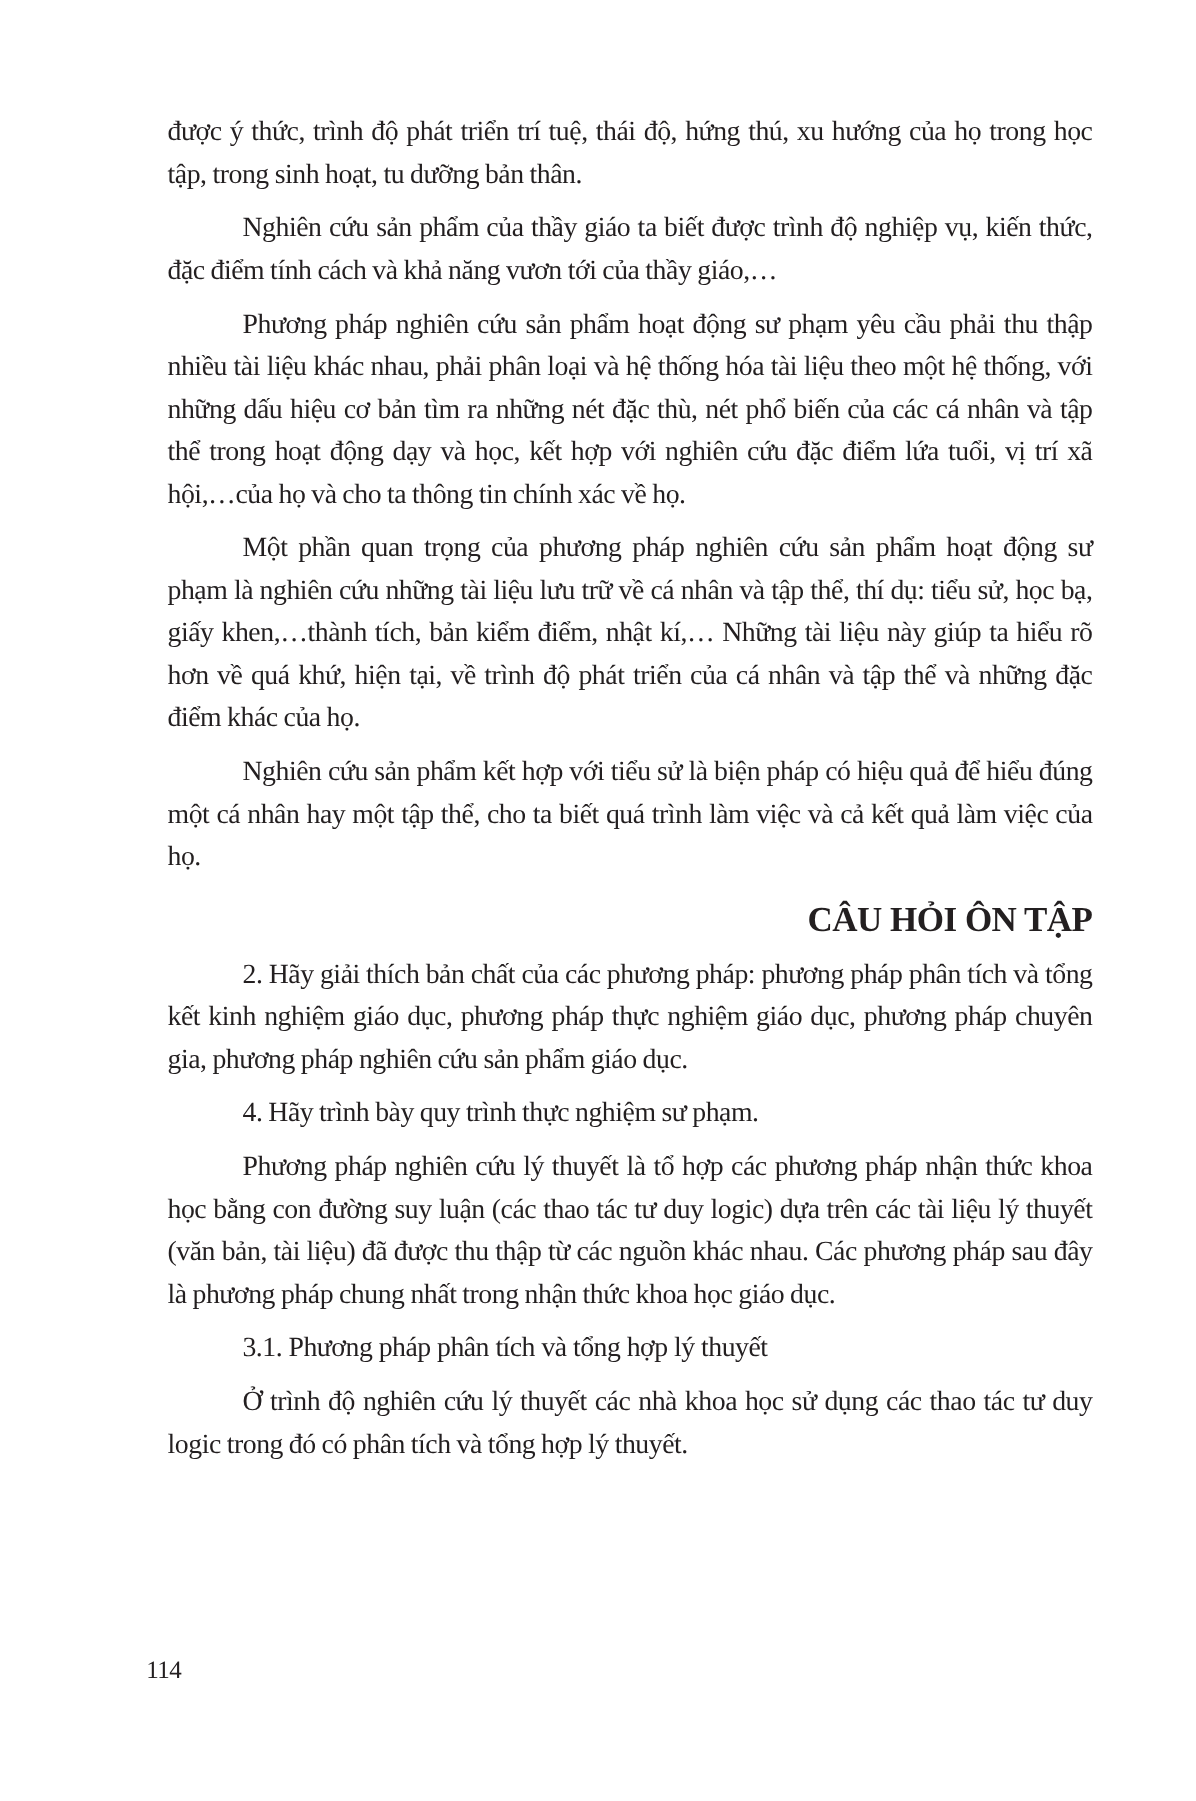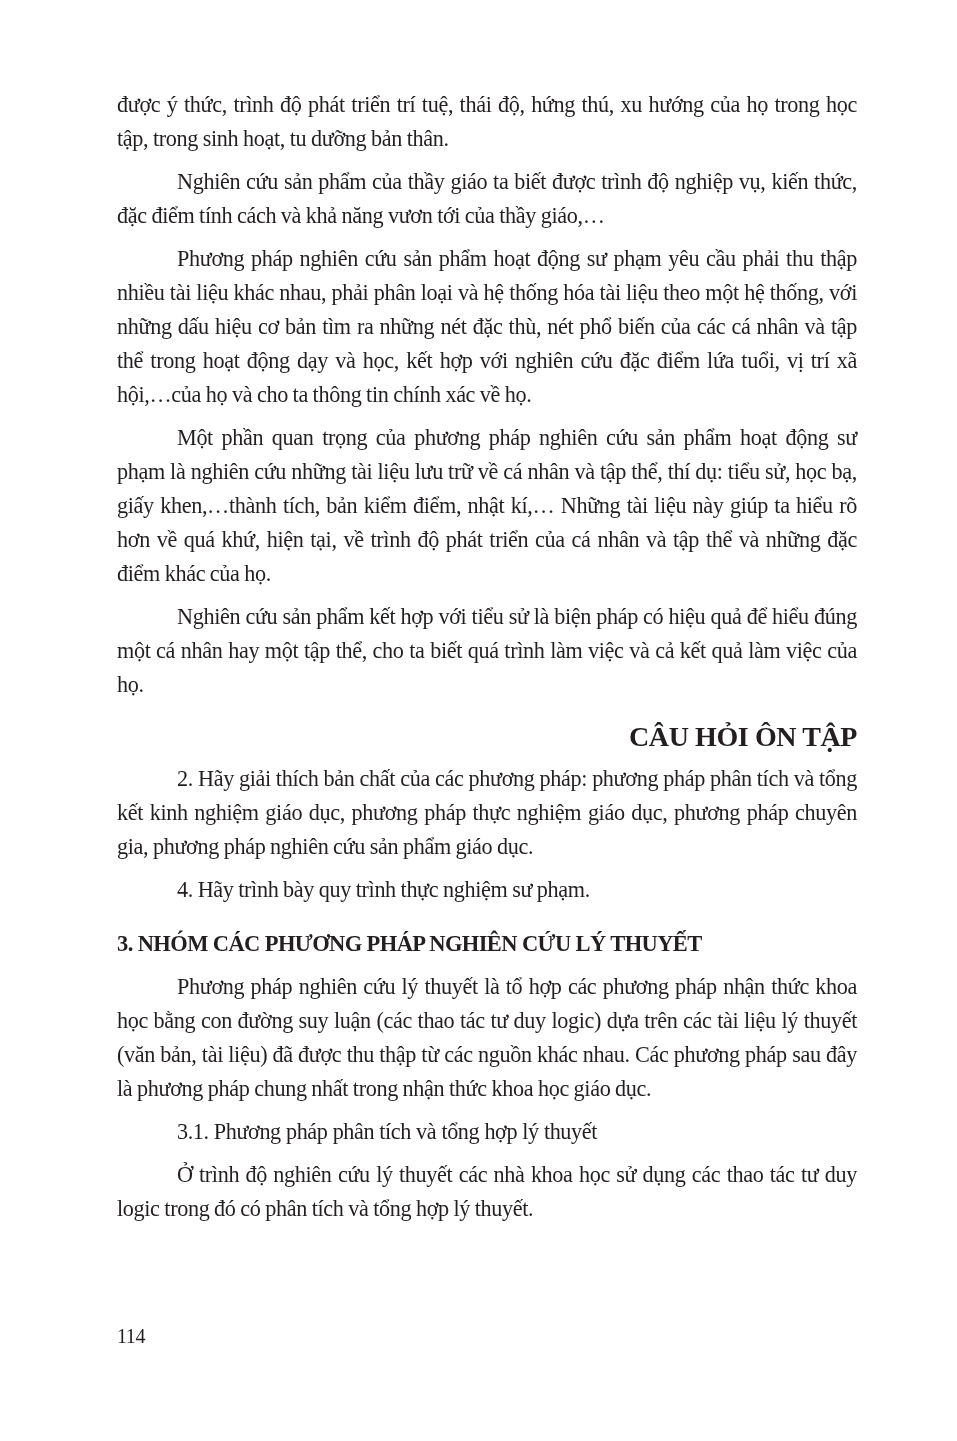--- a/index.html
+++ b/index.html
@@ -10,21 +10,21 @@
   body {
     width: 957px;
     height: 1441px;
     position: relative;
     overflow: hidden;
     font-family: "Liberation Serif", "DejaVu Serif", serif;
     color: #231f20;
   }
   .page {
     position: absolute;
-    left: 117px;
+    left: 134px;
     top: 88px;
     width: 740px;
   }
   p.para {
     margin: 0 0 9px 0;
     font-size: 22.2px;
     line-height: 34px;
     text-align: justify;
     text-indent: 60px;
     letter-spacing: -0.35px;
@@ -73,21 +73,20 @@
   <p class="para">Nghiên cứu sản phẩm của thầy giáo ta biết được trình độ nghiệp vụ, kiến thức, đặc điểm tính cách và khả năng vươn tới của thầy giáo,…</p>
   <p class="para">Phương pháp nghiên cứu sản phẩm hoạt động sư phạm yêu cầu phải thu thập nhiều tài liệu khác nhau, phải phân loại và hệ thống hóa tài liệu theo một hệ thống, với những dấu hiệu cơ bản tìm ra những nét đặc thù, nét phổ biến của các cá nhân và tập thể trong hoạt động dạy và học, kết hợp với nghiên cứu đặc điểm lứa tuổi, vị trí xã hội,…của họ và cho ta thông tin chính xác về họ.</p>
   <p class="para">Một phần quan trọng của phương pháp nghiên cứu sản phẩm hoạt động sư phạm là nghiên cứu những tài liệu lưu trữ về cá nhân và tập thể, thí dụ: tiểu sử, học bạ, giấy khen,…thành tích, bản kiểm điểm, nhật kí,… Những tài liệu này giúp ta hiểu rõ hơn về quá khứ, hiện tại, về trình độ phát triển của cá nhân và tập thể và những đặc điểm khác của họ.</p>
   <p class="para">Nghiên cứu sản phẩm kết hợp với tiểu sử là biện pháp có hiệu quả để hiểu đúng một cá nhân hay một tập thể, cho ta biết quá trình làm việc và cả kết quả làm việc của họ.</p>
 
   <h2 class="center-heading">CÂU HỎI ÔN TẬP</h2>
 
   <p class="para">2. Hãy giải thích bản chất của các phương pháp: phương pháp phân tích và tổng kết kinh nghiệm giáo dục, phương pháp thực nghiệm giáo dục, phương pháp chuyên gia, phương pháp nghiên cứu sản phẩm giáo dục.</p>
   <p class="para">4. Hãy trình bày quy trình thực nghiệm sư phạm.</p>
 
-  <h2 class="section-heading">3. NHÓM CÁC PHƯƠNG PHÁP NGHIÊN CỨU LÝ THUYẾT</h2>
 
   <p class="para">Phương pháp nghiên cứu lý thuyết là tổ hợp các phương pháp nhận thức khoa học bằng con đường suy luận (các thao tác tư duy logic) dựa trên các tài liệu lý thuyết (văn bản, tài liệu) đã được thu thập từ các nguồn khác nhau. Các phương pháp sau đây là phương pháp chung nhất trong nhận thức khoa học giáo dục.</p>
 
   <h3 class="subsection-heading">3.1. Phương pháp phân tích và tổng hợp lý thuyết</h3>
 
   <p class="para">Ở trình độ nghiên cứu lý thuyết các nhà khoa học sử dụng các thao tác tư duy logic trong đó có phân tích và tổng hợp lý thuyết.</p>
 </div>
 
 <div class="page-number">114</div>
 

